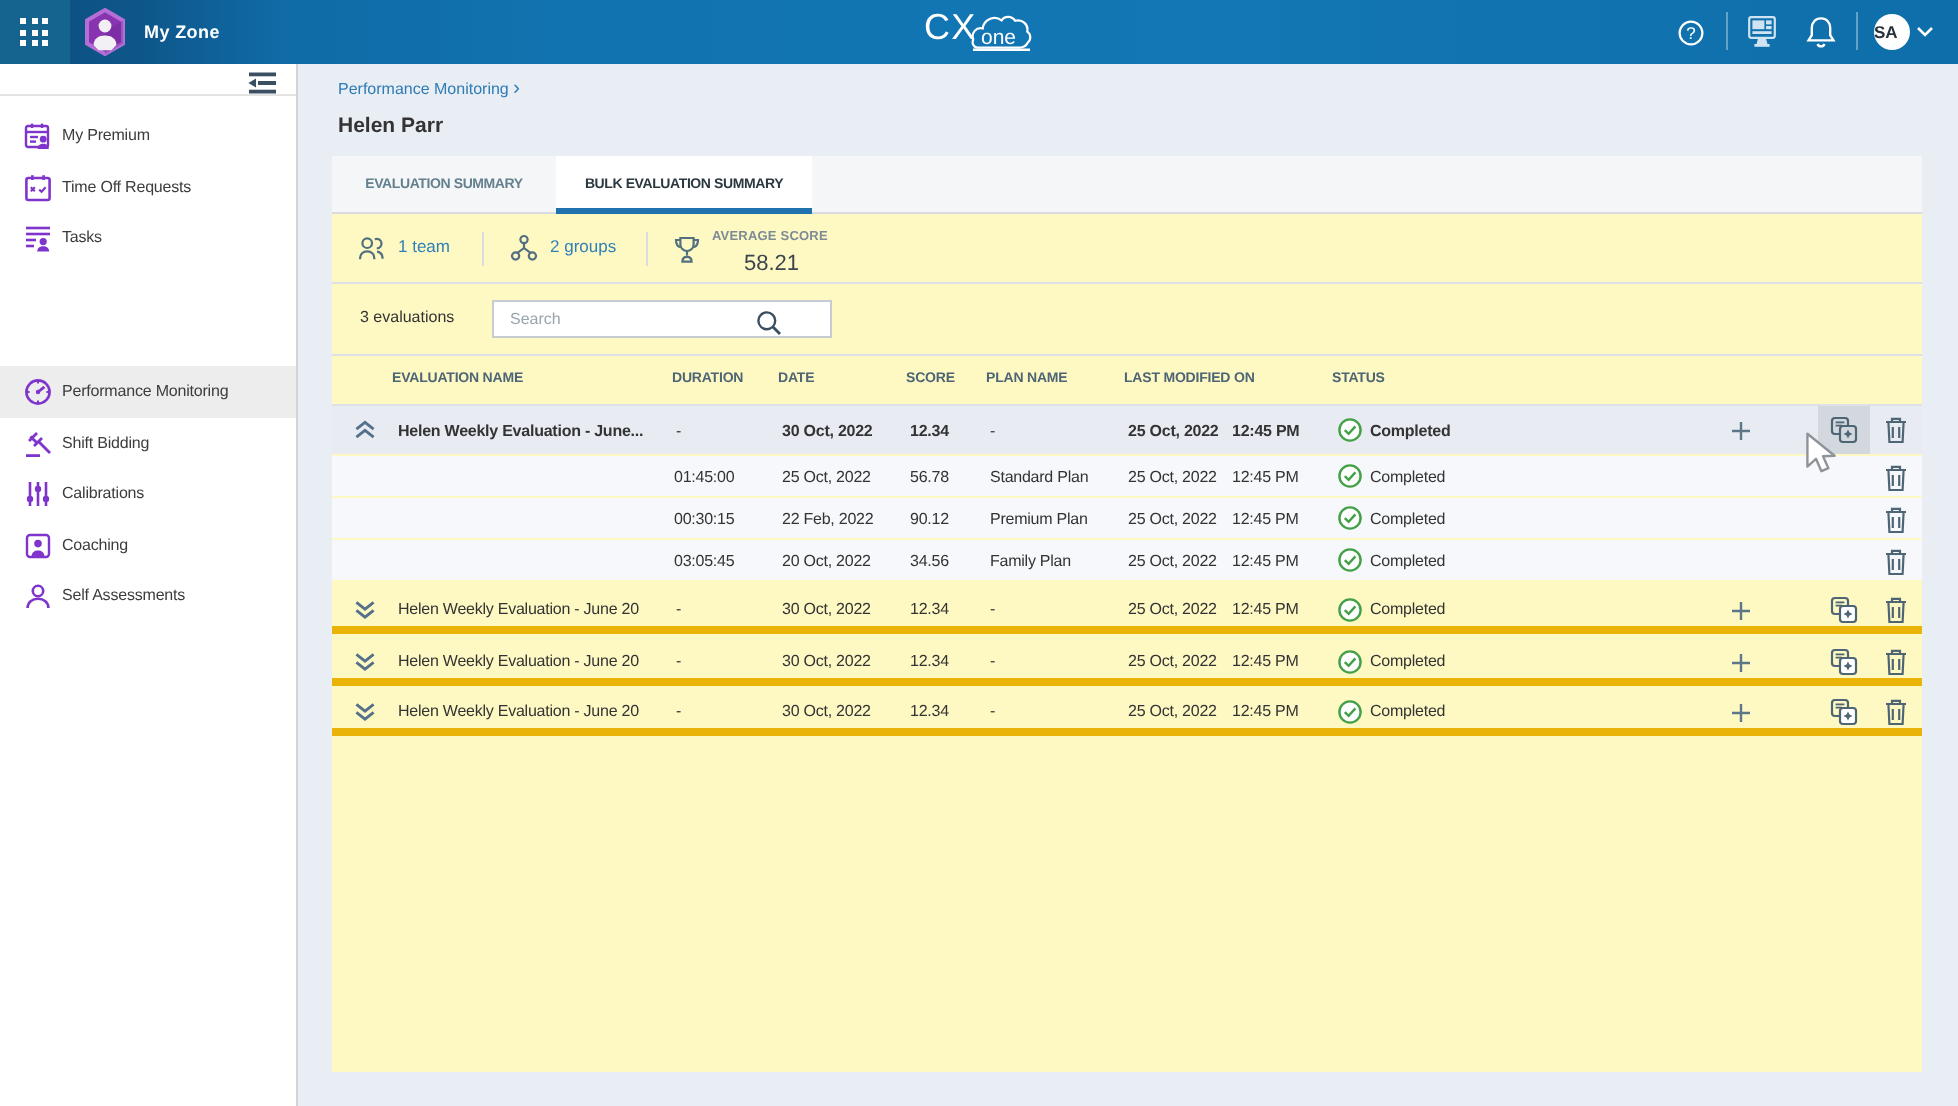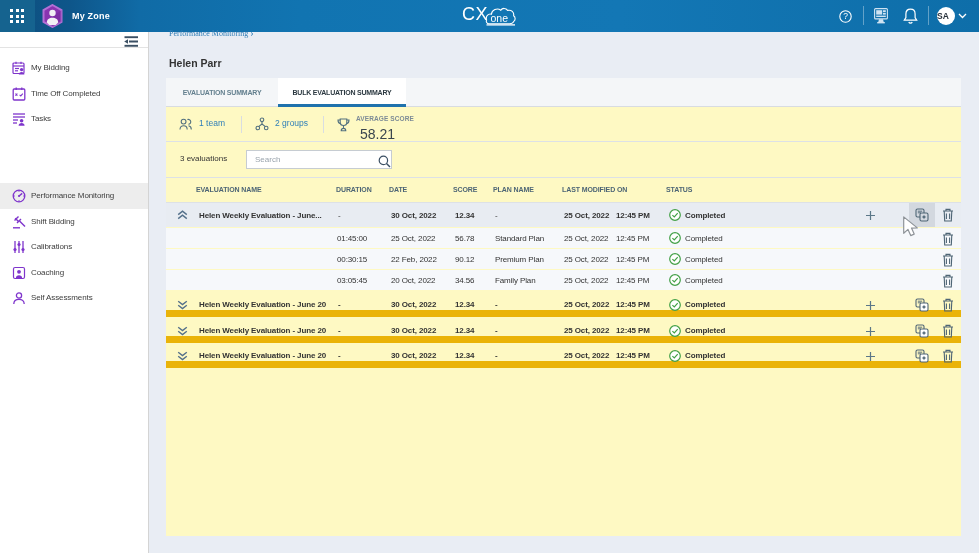--- a/index.html
+++ b/index.html
@@ -20,57 +20,57 @@
 
 #sidebar { position:absolute; left:0; top:32px; width:149px; height:521px; background:#fff;
   border-right:1px solid #d4d4d4; }
 #sbhead { position:absolute; left:0; top:0; width:148px; height:16px; border-bottom:1px solid #e3e3e3; }
 .mi { position:absolute; left:0; width:148px; height:26px; }
 .mi .ic { position:absolute; left:12px; top:6px; width:14px; height:14px; }
 .mi .tx { position:absolute; left:31px; top:0; height:26px; line-height:26px; font-size:8px; letter-spacing:-0.1px; color:#3c3c3c; }
 .mi.act { background:#ededed; }
 
 
-#crumb { position:absolute; left:169px; top:27px; font-size:8px; color:#2e7cb5;font-family:Liberation Serif, serif; }
+#crumb { position:absolute; left:169px; top:39px; font-size:8px; color:#2e7cb5; }
 #crumb .arr { color:#2e7cb5; font-size:10px; }
 #title { position:absolute; left:169px; top:57px; font-size:10.5px; font-weight:bold; color:#333; }
 
 
 #tabstrip { position:absolute; left:166px; top:78px; width:795px; height:29px; background:#f4f6f8;
   border-bottom:1px solid #d8dce1; }
 .tab { position:absolute; top:0; height:28px; line-height:29px; font-size:7px; font-weight:bold;
   letter-spacing:-0.2px; }
 #tab1 { left:0; width:112px; text-align:center; color:#64808f; }
 #tab2 { left:112px; width:128px; text-align:center; color:#2b3840; background:#fff; border-bottom:3px solid #1f72ad; height:29px; }
 
 
 #card { position:absolute; left:166px; top:107px; width:795px; height:429px; background:#fef9c3; }
 
 
 #sumrow { position:absolute; left:0; top:0; width:795px; height:35px; border-bottom:1px solid #dde1e6; }
 .vdiv { position:absolute; top:9px; height:17px; width:1px; background:#d9dde2; }
 .bluelink { position:absolute; font-size:8.5px; color:#2f7fb8; }
 #avglabel { position:absolute; left:190px; top:7.5px; font-size:6.5px; font-weight:bold; color:#7d8b96; letter-spacing:.1px; }
-#avgval { position:absolute; left:194px; top:18.5px; font-size:14px; color:#3a454e; }
+#avgval { position:absolute; left:206px; top:18.5px; font-size:11px; color:#3a454e; }
 
 
 #searchrow { position:absolute; left:0; top:35px; width:795px; height:36px; border-bottom:1px solid #dde1e6; }
 #evalcount { position:absolute; left:14px; top:11.5px; font-size:8px; color:#333; }
-#searchbox { position:absolute; left:80px; top:7.5px; width:146px; height:19px; background:#fff;
+#searchbox { position:absolute; left:80px; top:7.5px; width:170px; height:19px; background:#fff;
   border:1px solid #c6ccd2; }
 #searchbox span { position:absolute; left:8px; top:4.5px; font-size:8px; color:#9aa4ad; }
 
 
 #thead { position:absolute; left:0; top:71px; width:795px; height:25px; border-bottom:1px solid #dde1e6; }
 .th { position:absolute; top:8px; font-size:7px; font-weight:bold; color:#4d6575; letter-spacing:-0.1px; }
 .row { position:absolute; left:0; width:795px; }
 .cell { position:absolute; font-size:8px; letter-spacing:-0.12px; color:#333; white-space:nowrap; }
 .r1 { background:#e8ecf2; }
 .sub { background:#f6f8fb; }
-.mainrow { border-bottom:7px solid #eab308;font-weight:bold; }
+.mainrow { border-bottom:4px solid #eab308; }
 .b { font-weight:bold; }
 </style>
 </head>
 <body>
 
 <div id="topbar">
   <div id="waffleArea"></div>
   <div id="waffle">
       <div></div>
       <div></div>
@@ -142,35 +142,35 @@
           <rect x="1" y="2" width="11" height="10.5" rx="1"></rect>
           <line x1="1" y1="5" x2="12" y2="5"></line>
           <line x1="4" y1="0.8" x2="4" y2="3"></line>
           <line x1="9" y1="0.8" x2="9" y2="3"></line>
           <line x1="3" y1="7.5" x2="7" y2="7.5"></line>
           <line x1="3" y1="9.8" x2="6" y2="9.8"></line>
         </g>
         <circle cx="9.6" cy="8.6" r="1.7" fill="#7f35cc"></circle>
         <path d="M6.8 13.5 c0-1.7 1.3-2.6 2.8-2.6 s2.8 0.9 2.8 2.6 Z" fill="#7f35cc"></path>
       </svg>
-    <div class="tx">My Bidding</div>
+    <div class="tx">My Premium</div>
   </div>
   <div class="mi" style="top:48.6px">
     <svg class="ic" viewBox="0 0 14 14">
         <g fill="none" stroke="#7f35cc" stroke-width="1.3">
           <rect x="1.2" y="2" width="11.6" height="11" rx="1"></rect>
           <line x1="4.2" y1="0.6" x2="4.2" y2="3"></line>
           <line x1="9.8" y1="0.6" x2="9.8" y2="3"></line>
         </g>
         <g stroke="#7f35cc" stroke-width="1.1">
           <path d="M3.4 6.6 l2 2 M5.4 6.6 l-2 2"></path>
           <path d="M7.6 7.8 l1.2 1.1 2-2.3" fill="none"></path>
         </g>
       </svg>
-    <div class="tx">Time Off Completed</div>
+    <div class="tx">Time Off Requests</div>
   </div>
   <div class="mi" style="top:74.2px">
     <svg class="ic" viewBox="0 0 14 14">
         <g stroke="#7f35cc" stroke-width="1.3">
           <line x1="1" y1="2" x2="13" y2="2"></line>
           <line x1="1" y1="5" x2="13" y2="5"></line>
           <line x1="1" y1="8" x2="6" y2="8"></line>
           <line x1="1" y1="11" x2="5" y2="11"></line>
         </g>
         <circle cx="9.6" cy="8.8" r="1.8" fill="#7f35cc"></circle>

